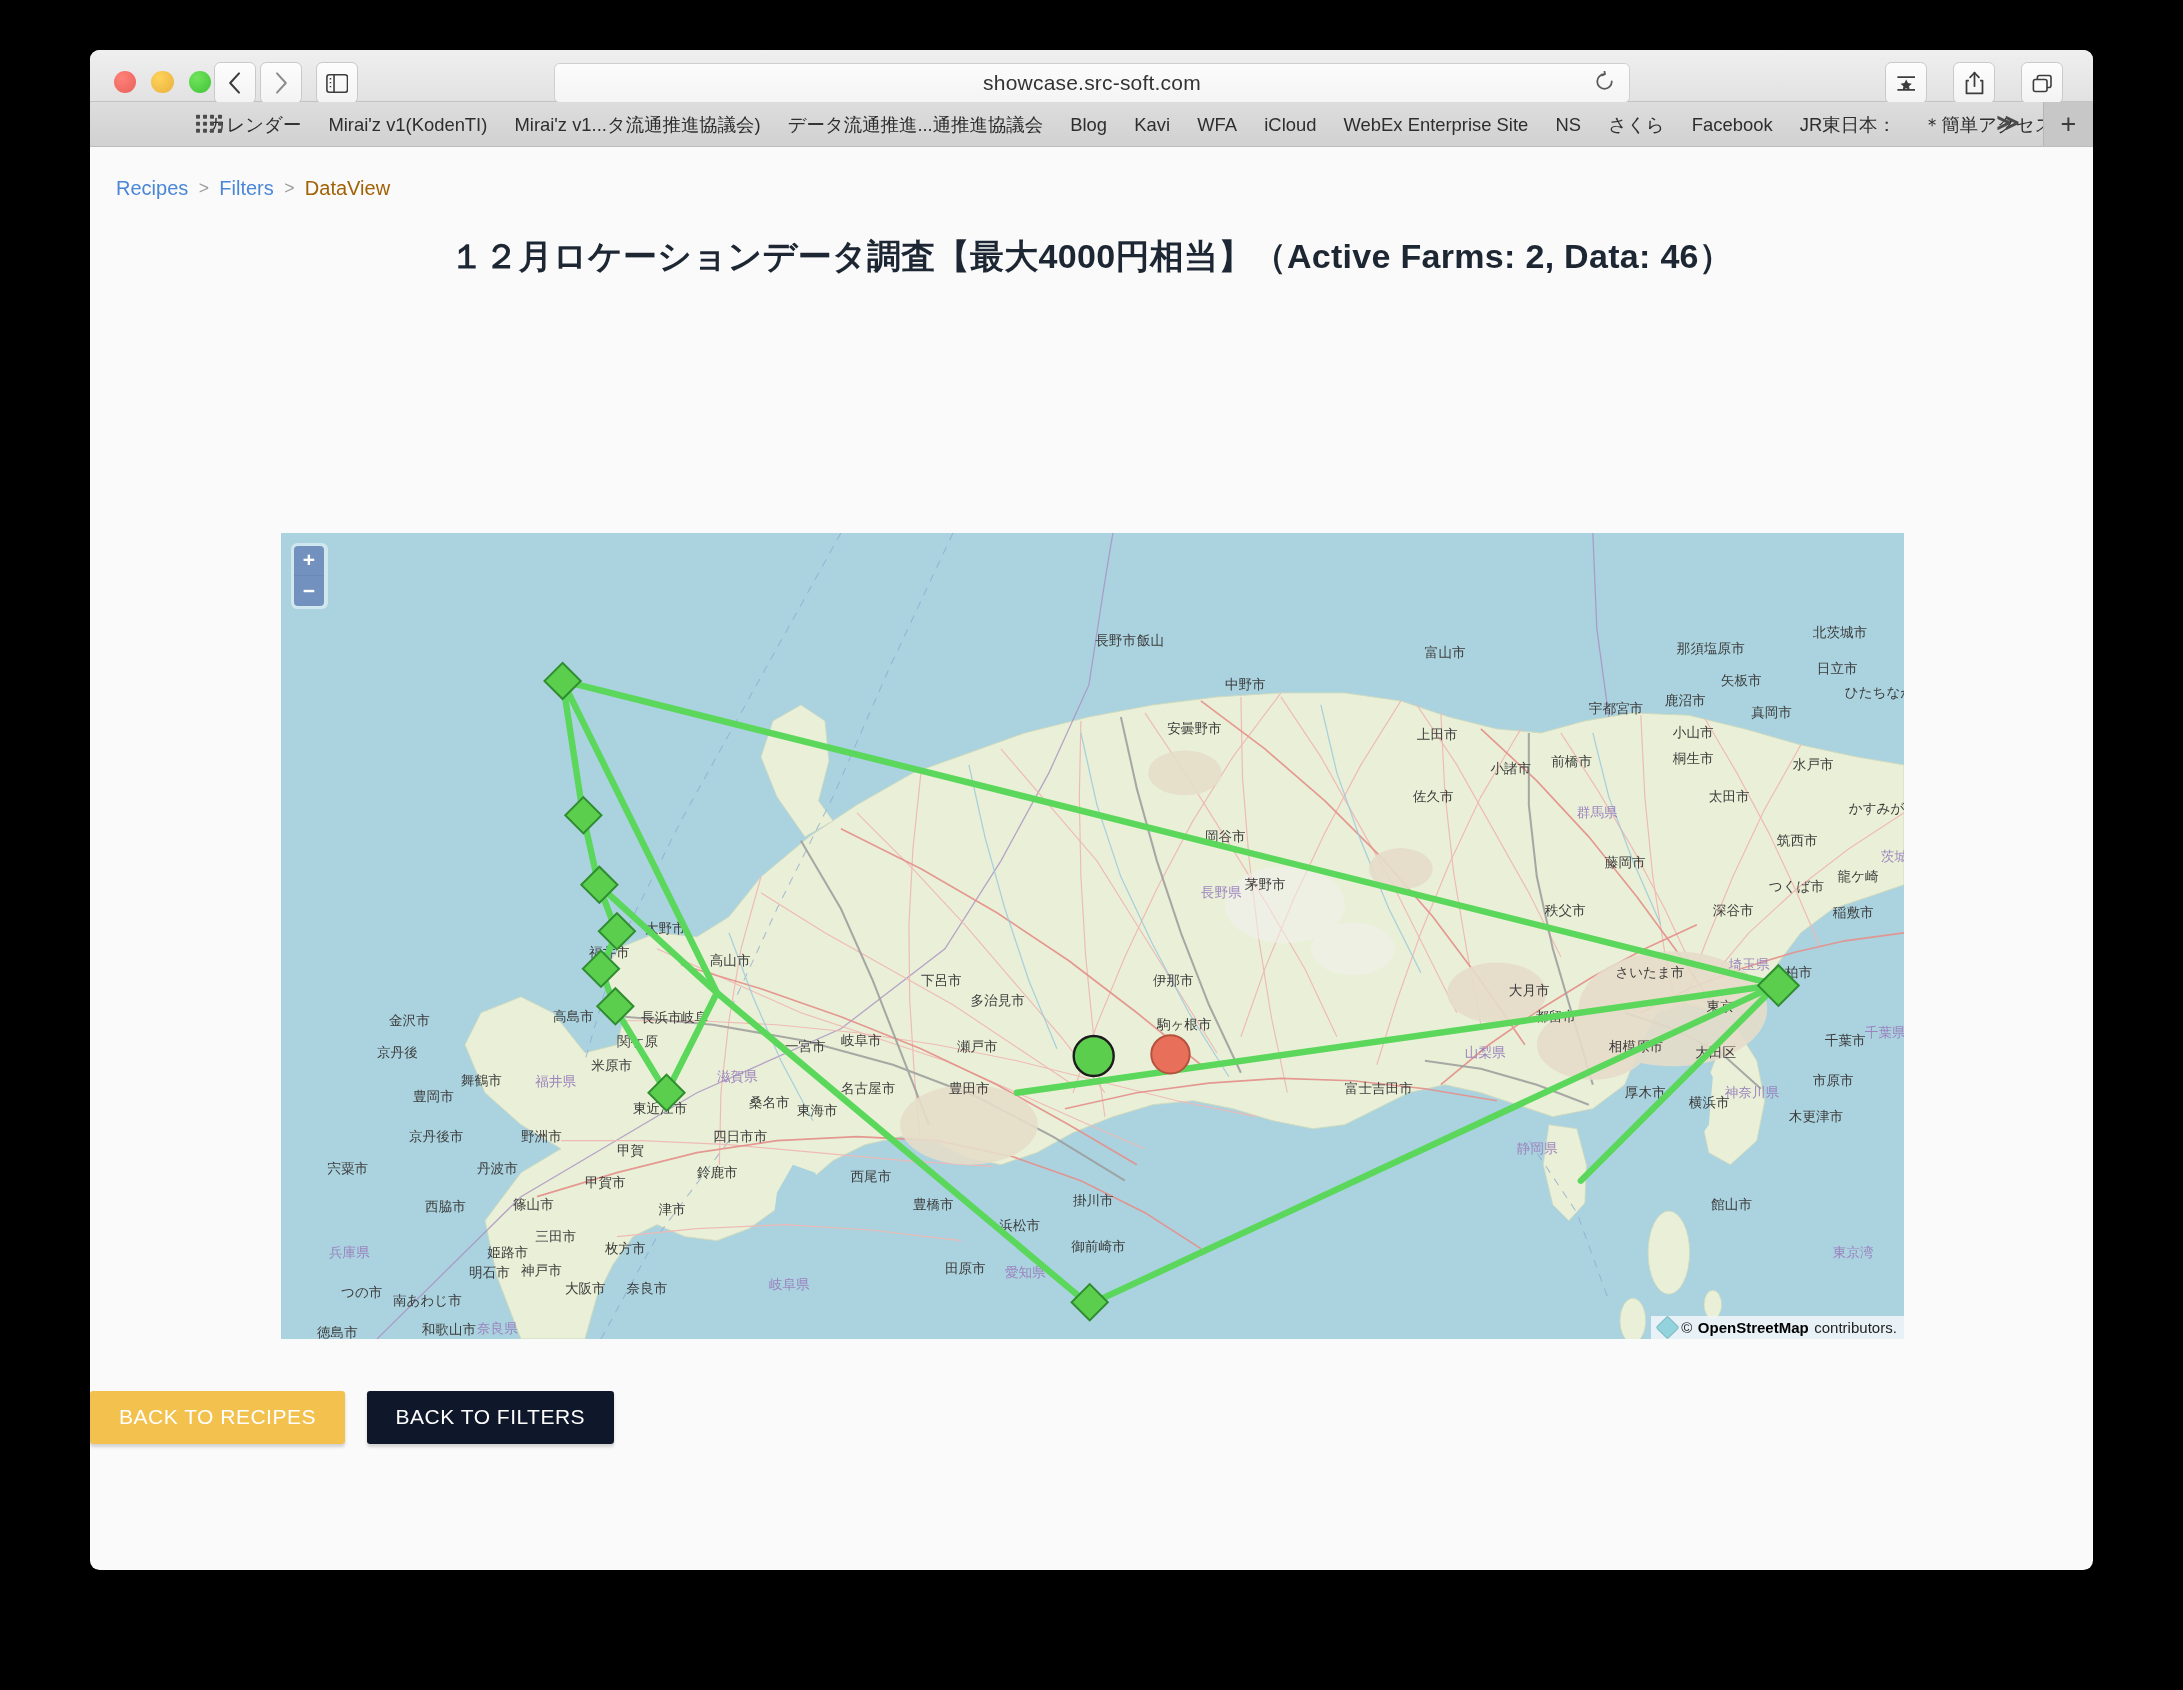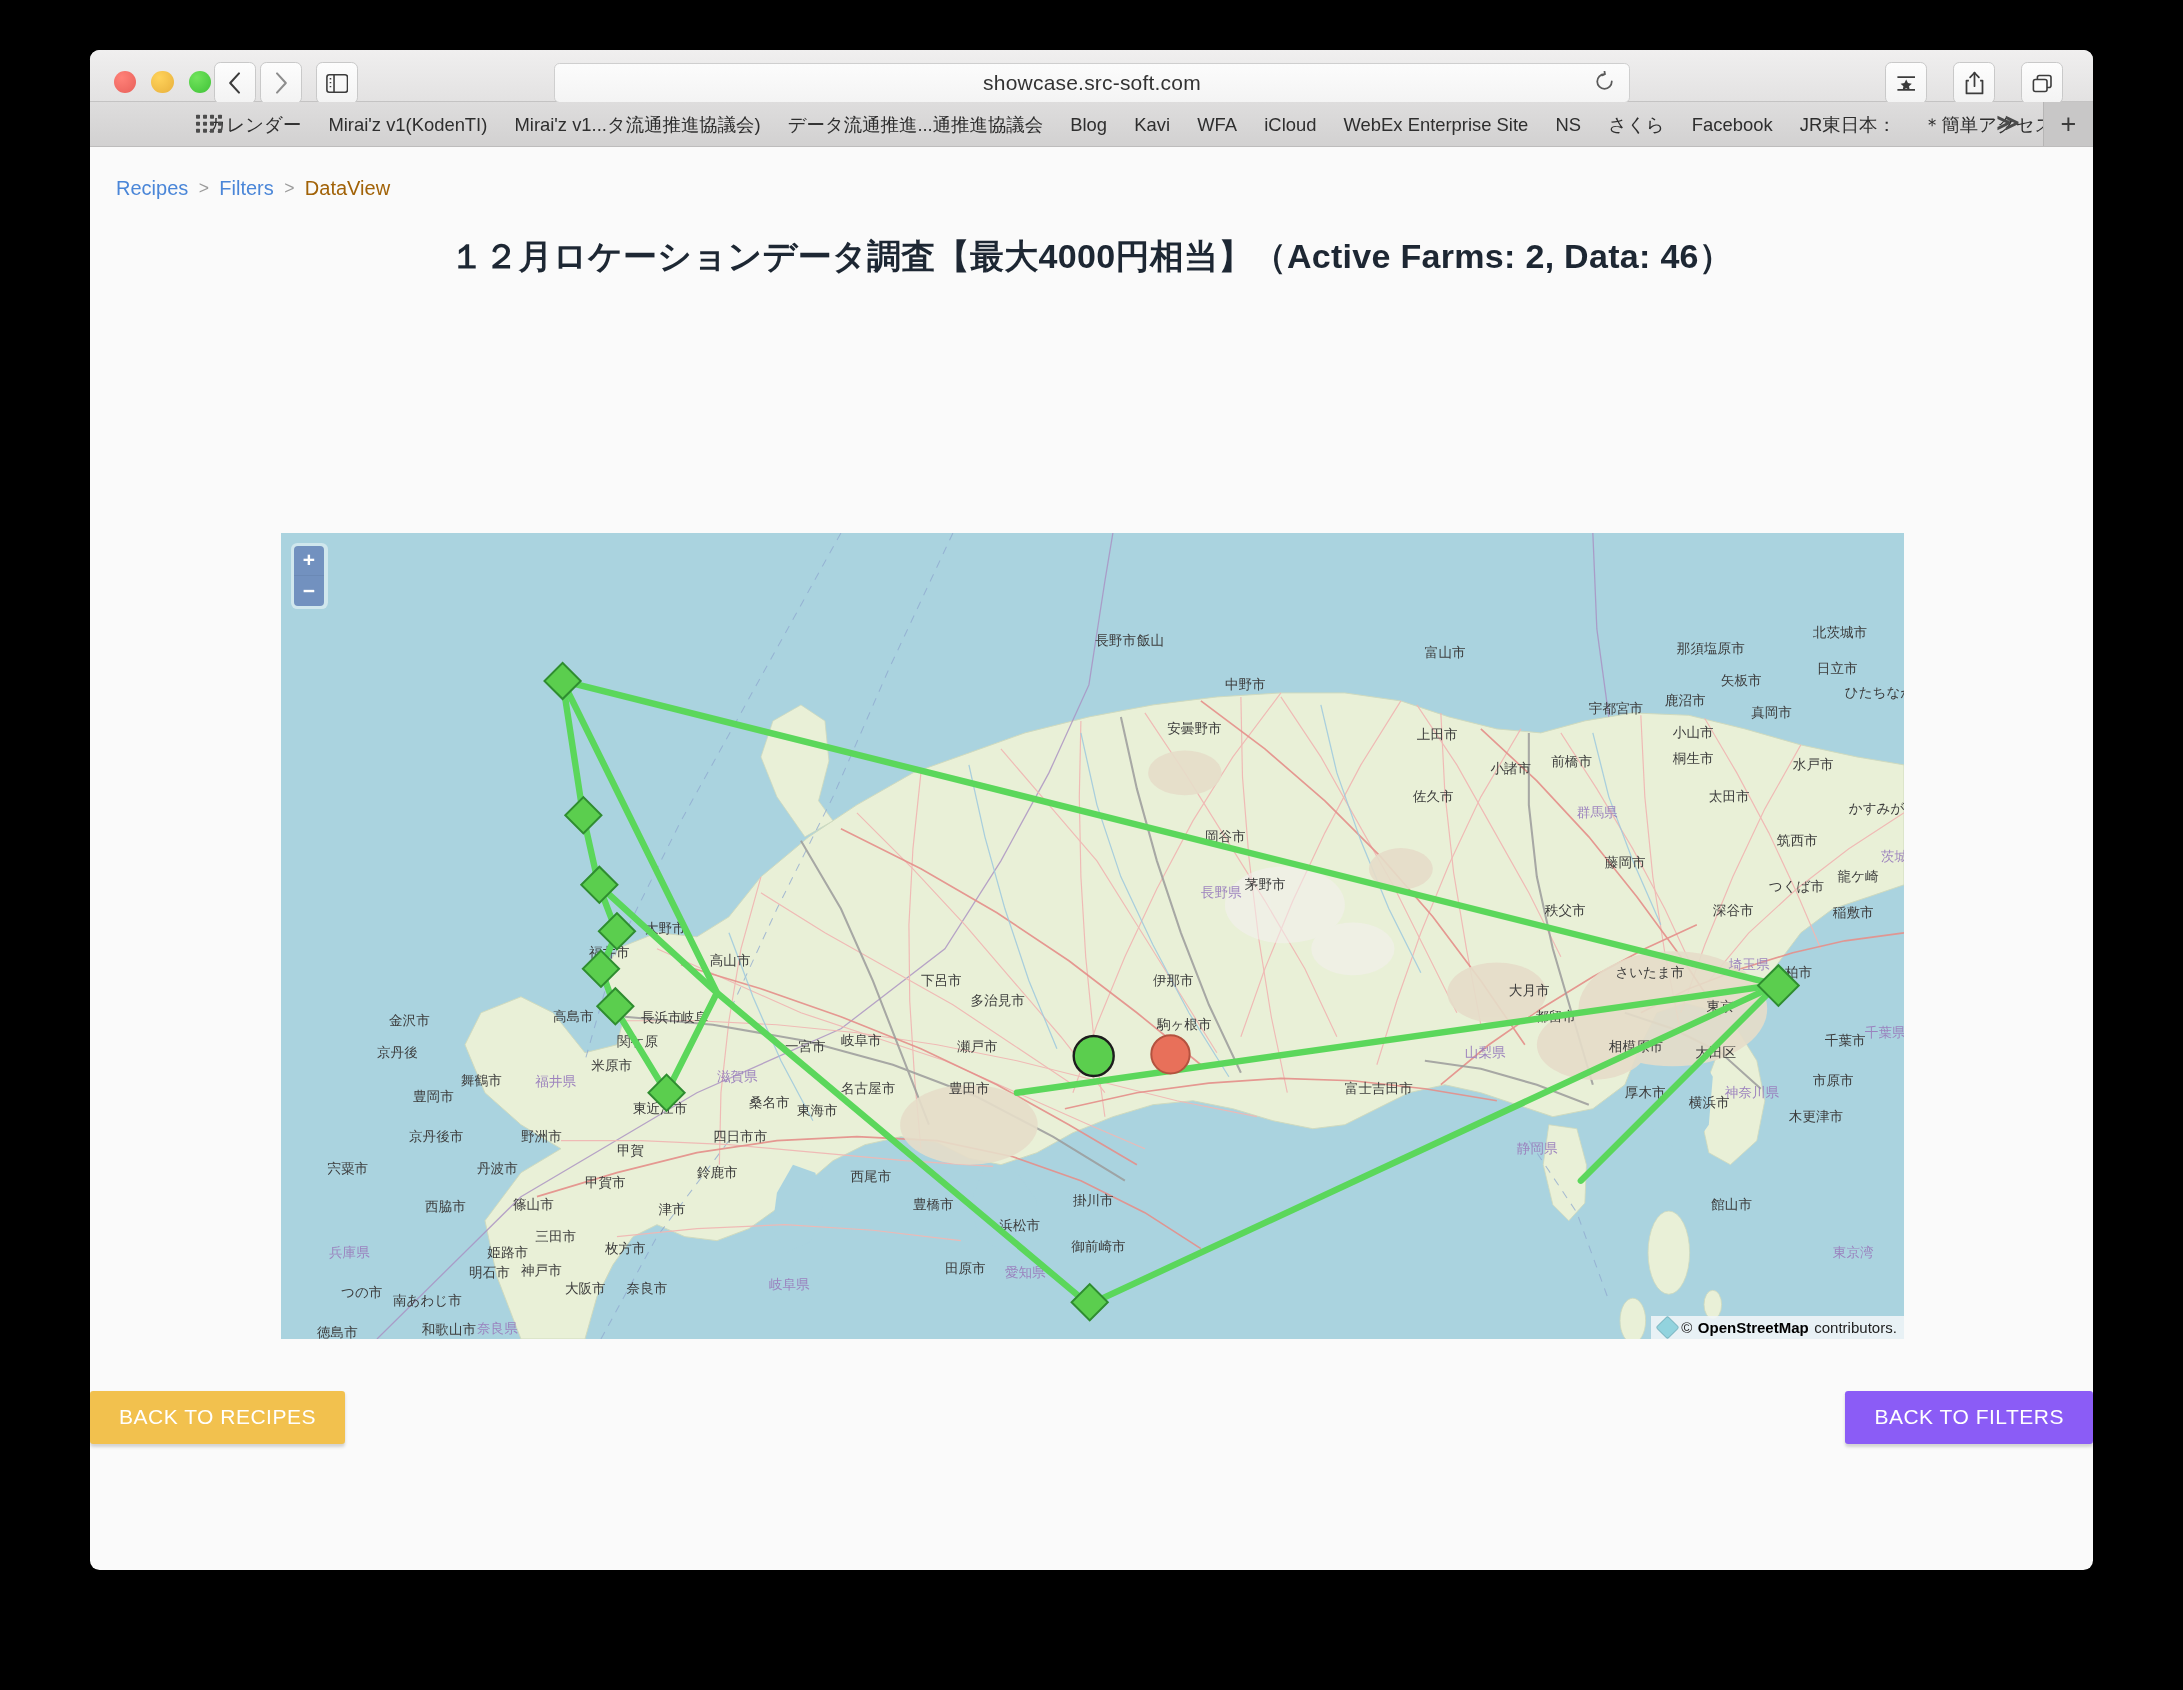--- a/index.html
+++ b/index.html
@@ -156,33 +156,33 @@
   #osm-logo-icon {
     width: 17px; height: 17px; display: inline-block;
     background: #92d3de; border: 1.6px solid #7fb9c4;
     transform: rotate(45deg); border-radius: 2.4px;
   }
   #map-attribution a { color: #000000; text-decoration: none; font-weight: bold; }
 
   
   #button-row {
     position: absolute; left: 0; right: 0; top: 1244px;
-    display: flex; justify-content: space-between; gap: 21.6px;
+    display: flex; justify-content: flex-start; gap: 21.6px;
   }
   .action-btn {
     border: none; border-radius: 3.2px;
     color: #fff; font-size: 21px; font-weight: 400;
     padding: 14.4px 29px;
     letter-spacing: 0.5px;
     cursor: pointer;
     box-shadow: 0 2.4px 3.2px rgba(0,0,0,.16);
     font-family: "Liberation Sans", sans-serif;
   }
   #back-to-recipes-button { background: #f2c14e; }
-  #back-to-filters-button { background: #8b5cf6; }
+  #back-to-filters-button { background: #0f172a; }
 </style>
 </head>
 <body>
 
 <div id="browser-window">
 
   <div id="toolbar">
     <div class="traffic-lights">
       <span class="tl red"></span>
       <span class="tl yellow"></span>

